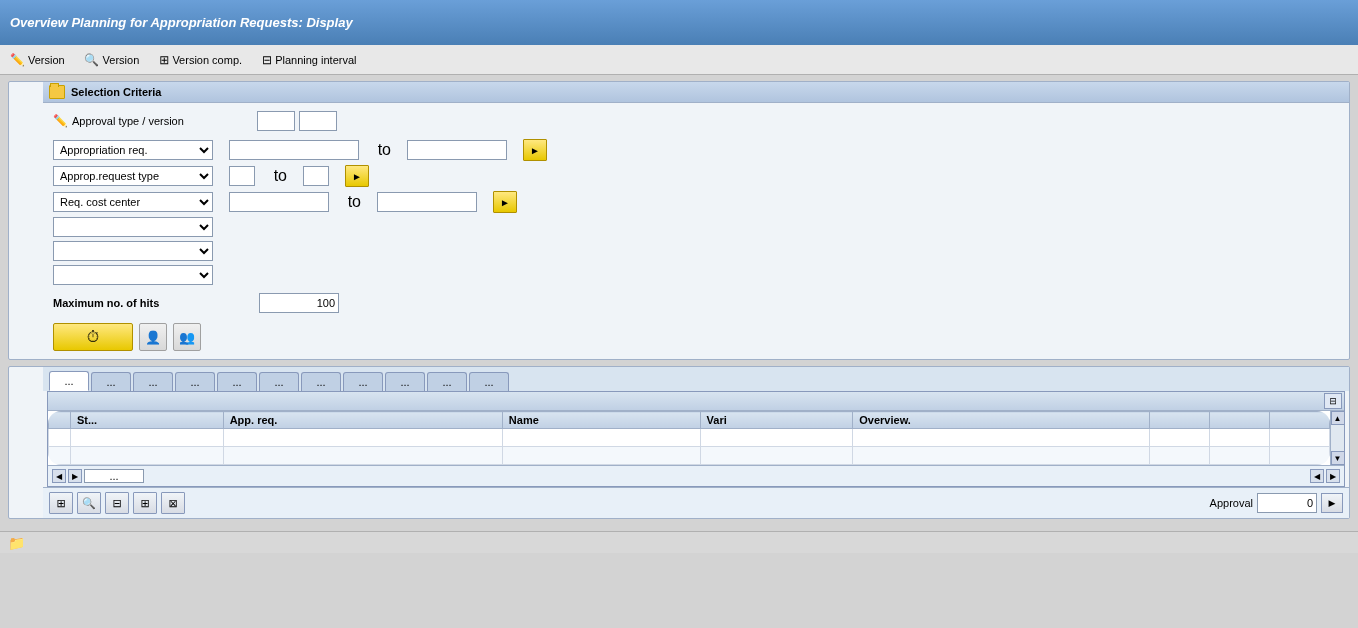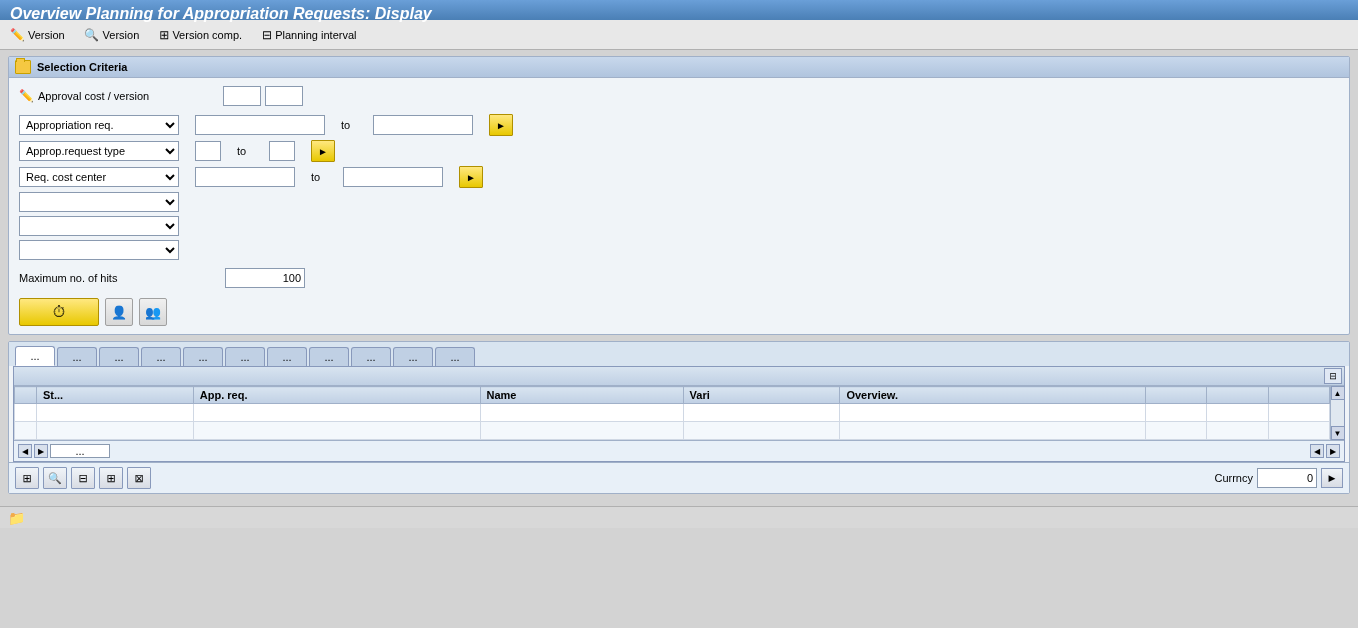--- a/index.html
+++ b/index.html
@@ -9,27 +9,27 @@
       background: #d3d3d3;
       color: #000;
       width: 1358px;
       min-height: 628px;
     }
 
     
     .title-bar {
       background: linear-gradient(to bottom, #6a9fd8, #4a7fb5);
       color: #fff;
-      font-size: 16px;
+      font-size: 13px;
       font-weight: bold;
       font-style: italic;
       padding: 5px 10px;
-      height: 20px;
-      display: flex;
-      align-items: flex-start;
+      height: 45px;
+      display: flex;
+      align-items: center;
     }
 
     
     .toolbar {
       background: #e8e8e8;
       border-bottom: 1px solid #b0b0b0;
       display: flex;
       align-items: center;
       padding: 3px 6px;
       gap: 12px;
@@ -51,20 +51,21 @@
     .main-content {
       padding: 6px 8px;
     }
 
     
     .panel {
       background: #f0f4f8;
       border: 1px solid #a0b0c8;
       margin-bottom: 6px;
       border-radius: 2px;
+      padding-left: 34px;
     }
     .panel-header {
       background: linear-gradient(to bottom, #c8d8ec, #b0c4de);
       border-bottom: 1px solid #a0b0c8;
       padding: 3px 6px;
       font-weight: bold;
       font-size: 11px;
       display: flex;
       align-items: center;
       gap: 4px;
@@ -149,23 +150,23 @@
     }
     .criteria-input-to {
       width: 100px;
       height: 20px;
     }
     .criteria-input-small {
       width: 26px;
       height: 20px;
     }
     .to-label {
-      font-size: 11px;
+      font-size: 16px;
       min-width: 16px;
-      text-align: left;
+      text-align: right;
     }
     .nav-btn {
       width: 24px;
       height: 22px;
       background: linear-gradient(to bottom, #ffe880, #e8c800);
       border: 1px solid #b09000;
       cursor: pointer;
       display: flex;
       align-items: center;
       justify-content: center;
@@ -173,21 +174,21 @@
       border-radius: 1px;
     }
 
     
     .max-hits-row {
       display: flex;
       align-items: center;
       margin-top: 8px;
       gap: 6px;
     }
-    .max-hits-label { min-width: 200px; font-size: 11px; }
+    .max-hits-label { min-width: 200px; font-size: 11px; font-weight: bold; }
     .max-hits-input { width: 80px; height: 20px; text-align: right; }
 
     
     .execute-row {
       display: flex;
       align-items: center;
       margin-top: 10px;
       gap: 6px;
     }
     .execute-btn {
@@ -429,21 +430,21 @@
   <div class="panel">
     <div class="panel-header">
       <span class="folder-icon"></span>
       <span>Selection Criteria</span>
     </div>
     <div class="panel-body">
 
       <div class="selection-row">
         <div class="approval-year-label">
           <span style="font-size:12px; color:#555;">✏️</span>
-          <span>Approval cost / version</span>
+          <span>Approval type / version</span>
         </div>
         <input type="text" class="year-input" value="" style="">
         <input type="text" class="version-input" value="" style="">
       </div>
 
       <div class="criteria-grid">
 
         <div class="criteria-row">
           <select class="criteria-dropdown">
             <option>Appropriation req.</option>
@@ -530,21 +531,21 @@
       <div class="tab-item">...</div>
     </div>
 
     <div class="overview-table-wrapper">
 
       <div style="display:flex; justify-content:flex-end; background: linear-gradient(to bottom, #d8e4f0, #c0d0e4); border-bottom: 1px solid #a0b0c8; padding: 1px 2px;">
         <div class="table-ctrl-icon">⊟</div>
       </div>
 
       <div class="scroll-area">
-        <div style="flex:1; overflow:hidden;">
+        <div style="flex:1; overflow:hidden;border-radius:13px;">
           <table class="ov-table">
             <thead>
               <tr>
                 <th style="width:22px;"></th>
                 <th>St...</th>
                 <th>App. req.</th>
                 <th>Name</th>
                 <th>Vari</th>
                 <th>Overview.</th>
                 <th></th>
@@ -598,21 +599,21 @@
 
     <div class="footer-toolbar">
       <div class="footer-left">
         <div class="footer-btn">⊞</div>
         <div class="footer-btn">🔍</div>
         <div class="footer-btn">⊟</div>
         <div class="footer-btn">⊞</div>
         <div class="footer-btn">⊠</div>
       </div>
       <div class="footer-right">
-        <span class="currency-label">Currncy</span>
+        <span class="currency-label">Approval</span>
         <input type="text" class="currency-input" value="0" style="">
         <div class="currency-btn">▶</div>
       </div>
     </div>
 
   </div>
 
 </div>
 
 <div class="status-bar">

